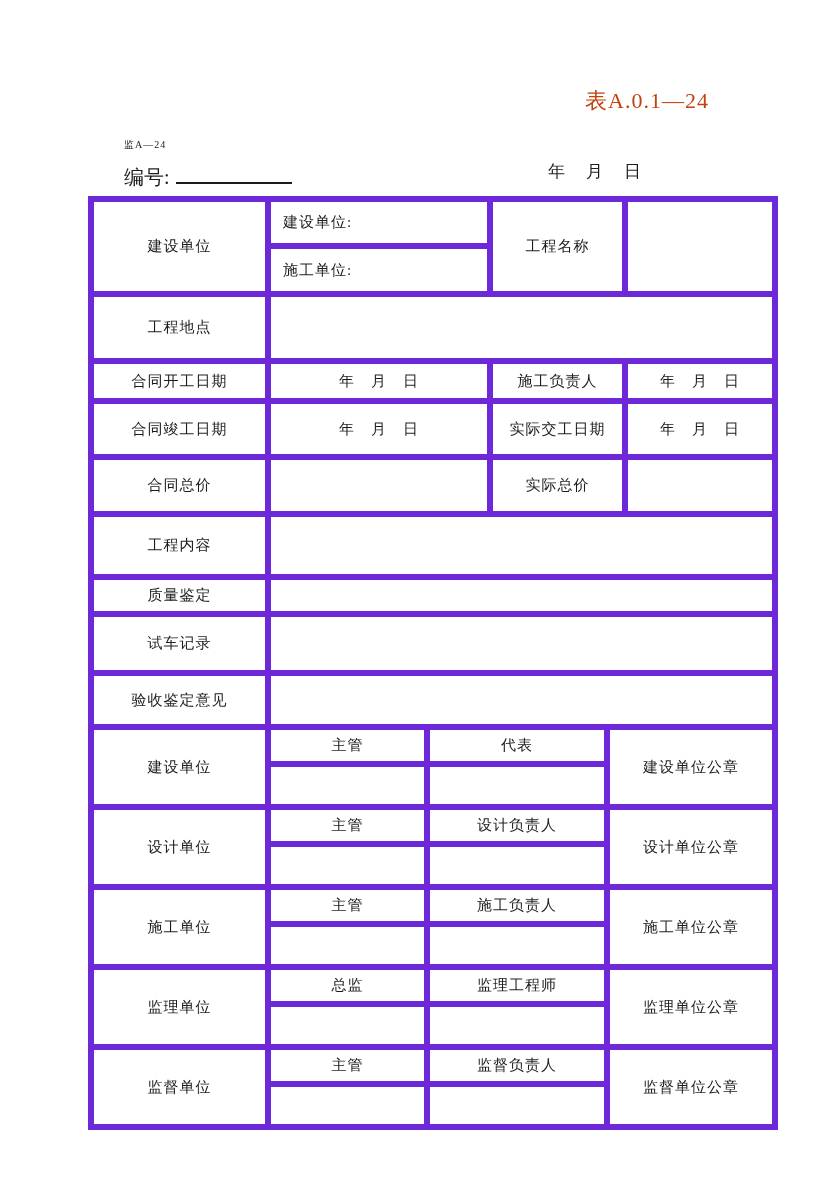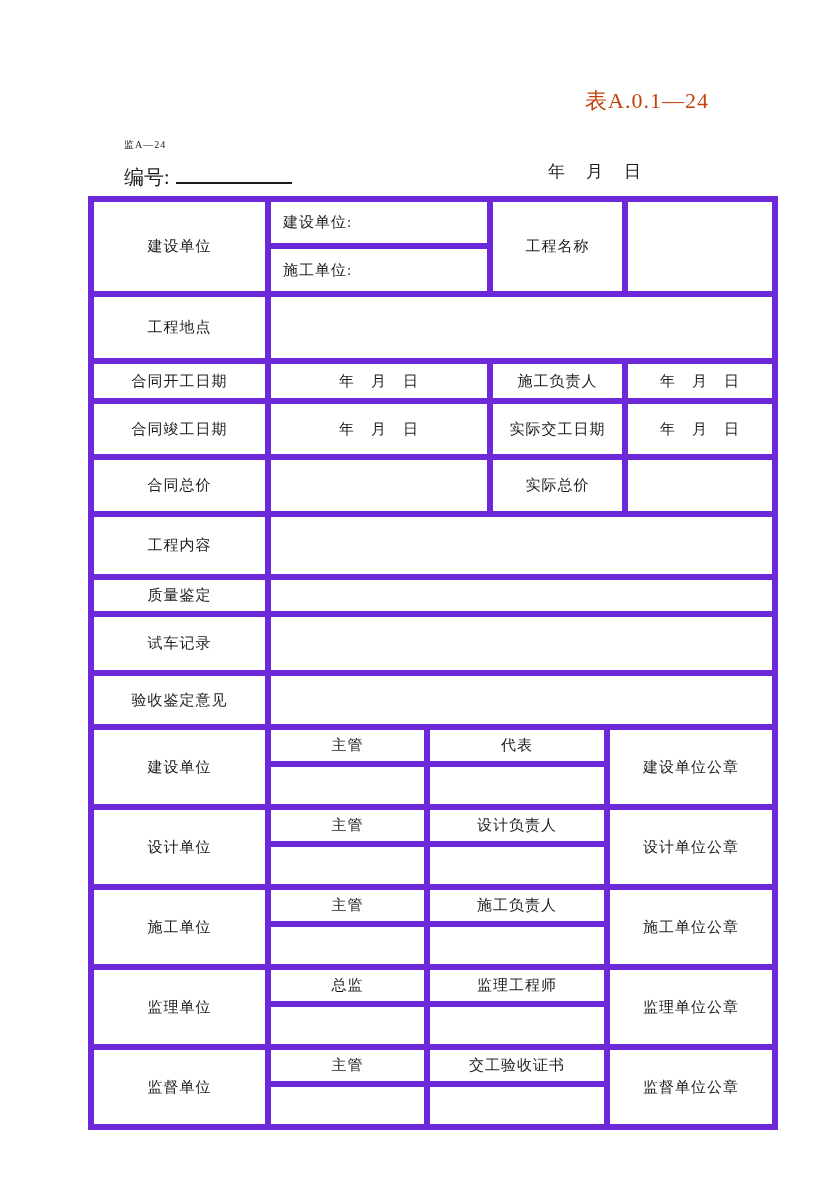--- a/index.html
+++ b/index.html
@@ -201,21 +201,21 @@
       <td rowspan="2" colspan="2">监理单位公章</td>
     </tr>
     <tr style="height:43px">
       <td></td>
       <td colspan="2"></td>
     </tr>
 
     <tr style="height:37px">
       <td rowspan="2">监督单位</td>
       <td>主管</td>
-      <td colspan="2">交工验收证书</td>
+      <td colspan="2">监督负责人</td>
       <td rowspan="2" colspan="2">监督单位公章</td>
     </tr>
     <tr style="height:43px">
       <td></td>
       <td colspan="2"></td>
     </tr>
 
   </tbody>
     </table>
 </div>

